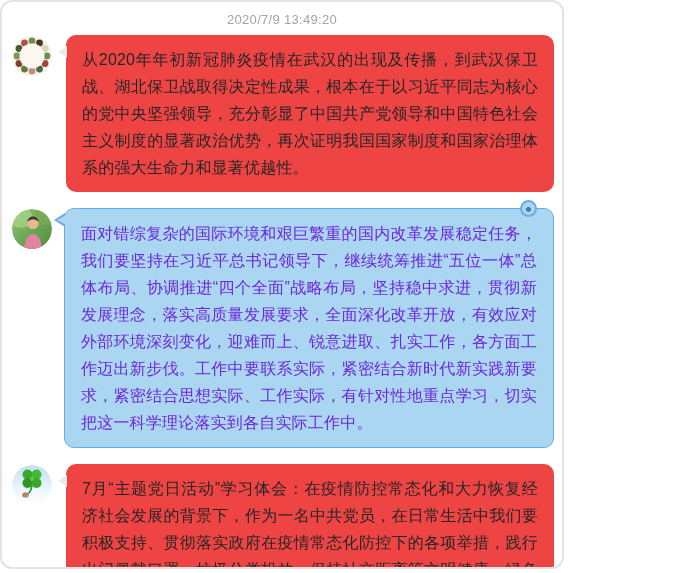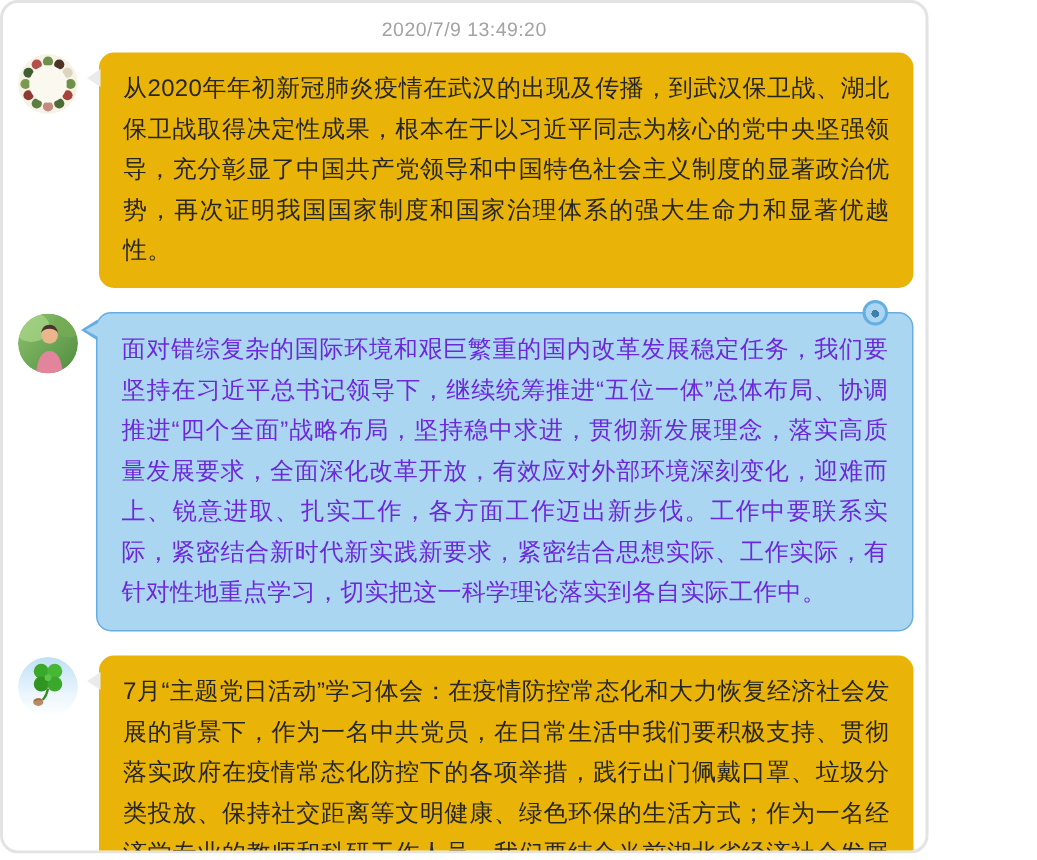--- a/index.html
+++ b/index.html
@@ -1,18 +1,18 @@
 <!DOCTYPE html>
 <html><head>
 <meta charset="utf-8">
 <style>
   html,body{margin:0;padding:0;background:#fff;font-family:"Liberation Sans","DejaVu Sans",sans-serif;}
   .chat-frame{
     position:relative;
-    width:619px;height:569px;
+    width:564px;height:569px;
     margin:0;
     border:2px solid #e3e3e3;
     border-radius:12px;
     background:#fff;
     box-sizing:border-box;
     overflow:hidden;
     padding:6px 8px 0 8px;
   }
   .timestamp{
     text-align:center;
@@ -41,21 +41,21 @@
     margin-left:14px;
     box-sizing:border-box;
     border-radius:10px;
     padding:11px 16px;
     font-size:16px;
     line-height:27px;
     letter-spacing:0.2px;
     text-align:justify;
   }
   .bubble.gray{
-    background:#eab308;
+    background:#ef4444;
     color:#262626;
     width:608px;
   }
   .bubble.gray::before{
     content:'';
     position:absolute;
     left:-8px;top:11px;
     border-style:solid;
     border-color:transparent;
     border-width:6px 9px 6px 0;

